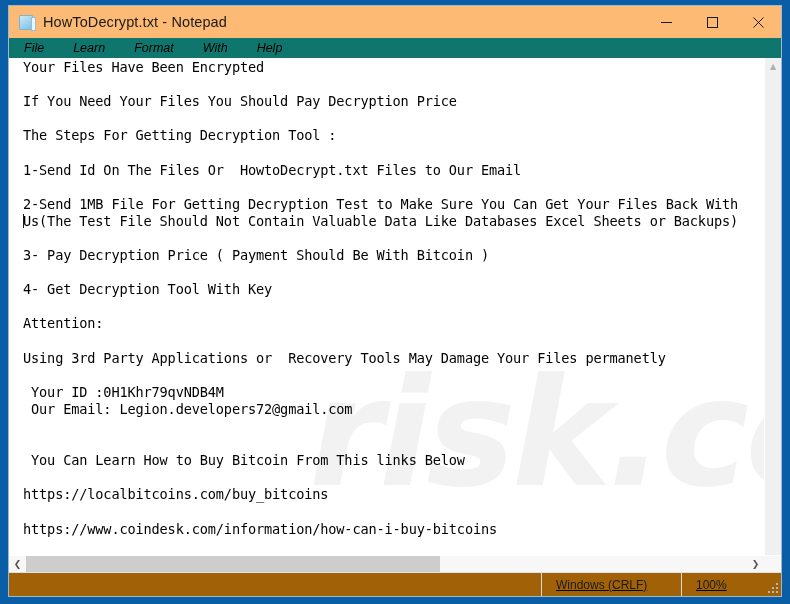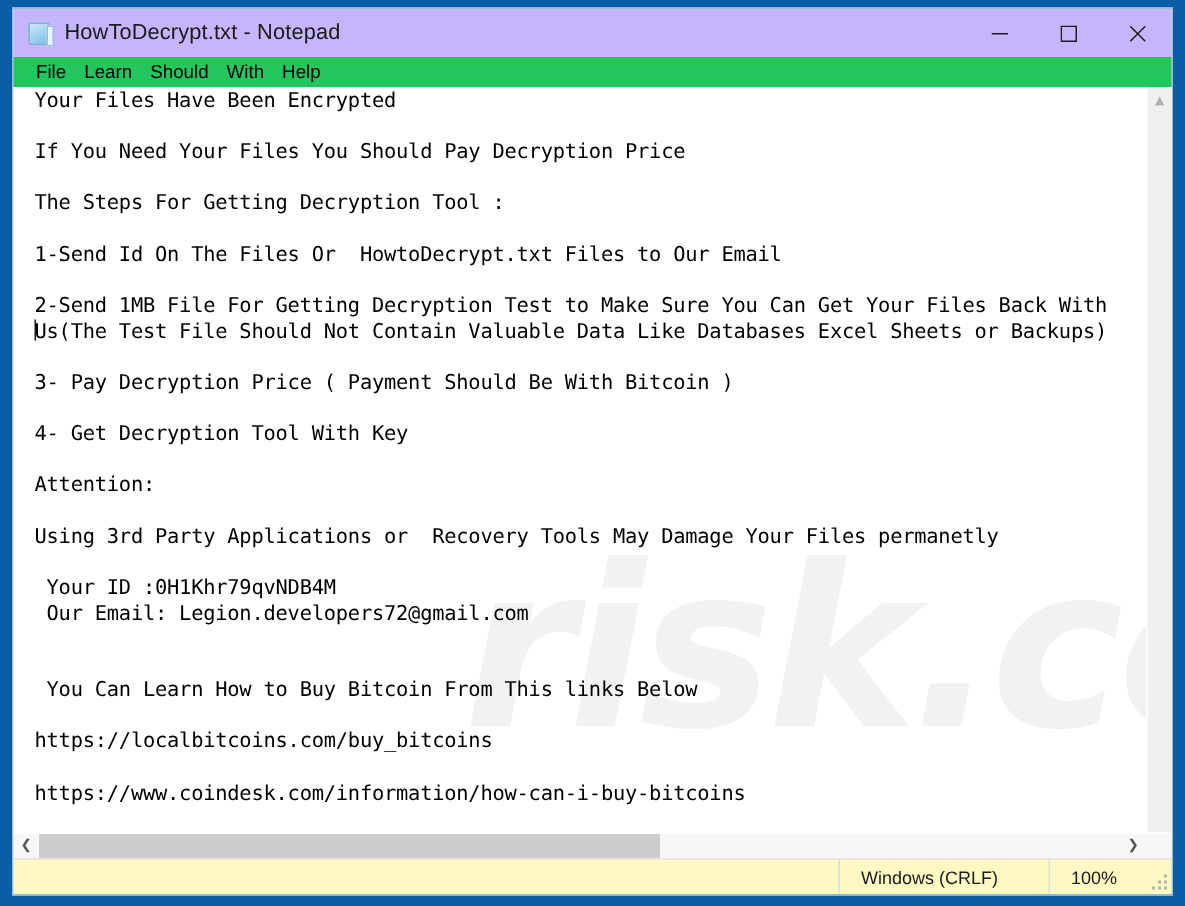--- a/index.html
+++ b/index.html
@@ -33,21 +33,21 @@
     border: 1px solid #9fb8cd;
     box-sizing: border-box;
     display: flex;
     flex-direction: column;
   }
 
   
   .titlebar {
     height: 32px;
     flex: 0 0 32px;
-    background: #c4b5fd;
+    background: #fdba74;
     display: flex;
     align-items: center;
     position: relative;
   }
   .title-left {
     display: flex;
     align-items: center;
     padding-left: 10px;
     gap: 7px;
   }
@@ -95,25 +95,26 @@
     border: none;
     padding: 0;
     cursor: default;
   }
   .win-btn svg { display: block; }
 
   
   .menubar {
     flex: 0 0 20px;
     height: 20px;
-    background: #22c55e;
+    background: #0f766e;
     display: flex;
     align-items: center;
     padding-left: 9px;
-    gap: 0px;
+    gap: 17px;
+    font-style: italic;
   }
   .menu-item {
     font-size: 12.5px;
     color: #000000;
     padding: 1px 6px 2px 6px;
     white-space: nowrap;
     cursor: default;
   }
 
   
@@ -244,42 +245,43 @@
   .hscroll .sb-corner {
     width: 17px;
     flex: 0 0 17px;
     background: #f7f7f7;
   }
 
   
   .statusbar {
     flex: 0 0 24px;
     height: 24px;
-    background: #fef9c3;
+    background: #a16207;
     border-top: 1px solid #e2e2e2;
     box-sizing: border-box;
     display: flex;
     align-items: center;
     position: relative;
+    text-decoration: underline;
   }
   .status-spacer { flex: 1 1 auto; }
   .status-cell {
     font-size: 12px;
     color: #1a1a1a;
     height: 100%;
     display: flex;
     align-items: center;
     padding-left: 14px;
     box-sizing: border-box;
     border-left: 1px solid #dcdcdc;
     white-space: nowrap;
   }
   .status-cell.c1 { width: 140px; }
   .status-cell.c2 { width: 128px; }
-  .status-cell.c3 { width: 82px; }
+  .status-cell.c3 { width: 100px; }
   .resize-grip {
     position: absolute;
     right: 3px;
     bottom: 3px;
     width: 11px;
     height: 11px;
   }
   .resize-grip i {
     position: absolute;
     width: 2px; height: 2px;
@@ -318,21 +320,21 @@
             <line x1="0.5" y1="0.5" x2="10.5" y2="10.5" stroke="#1a1a1a" stroke-width="1"></line>
             <line x1="10.5" y1="0.5" x2="0.5" y2="10.5" stroke="#1a1a1a" stroke-width="1"></line>
           </svg>
         </button>
       </div>
     </div>
 
     <div class="menubar">
       <div class="menu-item">File</div>
       <div class="menu-item">Learn</div>
-      <div class="menu-item">Should</div>
+      <div class="menu-item">Format</div>
       <div class="menu-item">With</div>
       <div class="menu-item">Help</div>
     </div>
 
     <div class="editor-region">
 
       <div class="text-pane">
         <div class="watermark">
           <span class="wm-text wm-risk">risk.com</span>
         </div>

